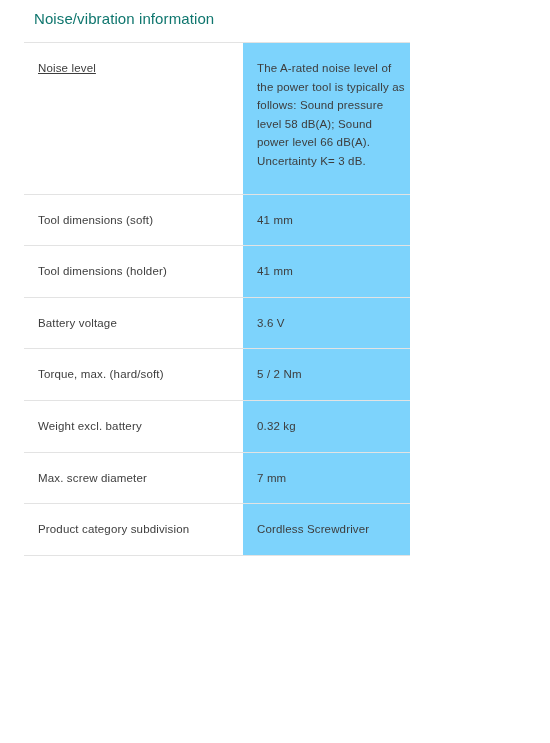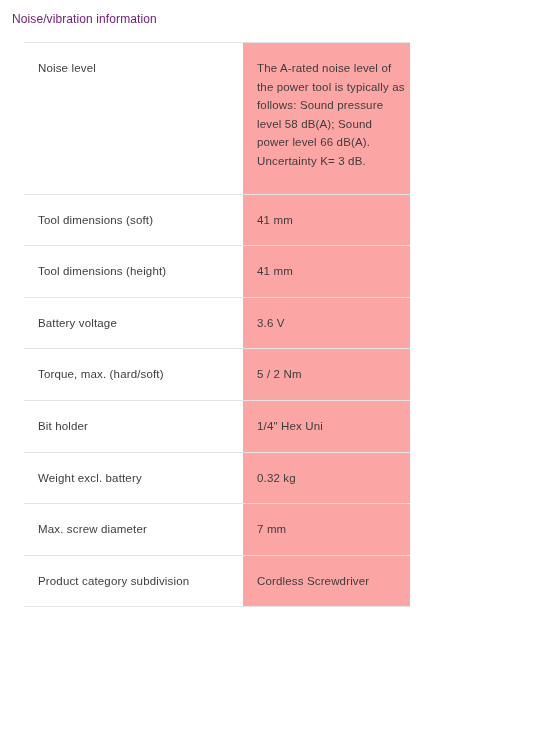--- a/index.html
+++ b/index.html
@@ -17,25 +17,25 @@
 
   .page {
     position: relative;
     width: 550px;
     height: 743px;
     background: #ffffff;
   }
 
   .section-title {
     position: absolute;
-    left: 12px;
+    left: 34px;
     top: 9px;
-    font-size: 12px;
+    font-size: 15px;
     line-height: 20px;
-    color: #701a75;
+    color: #0f766e;
     letter-spacing: 0.1px;
     white-space: nowrap;
   }
 
   .spec-table {
     position: absolute;
     left: 24px;
     top: 42px;
     width: 386px;
     border-collapse: collapse;
@@ -59,26 +59,26 @@
     color: #3d3d3d;
     letter-spacing: 0.15px;
   }
 
   td.cell-label {
     background: #ffffff;
     padding: 16px 14px 16px 14px;
   }
 
   td.cell-value {
-    background: #fca5a5;
+    background: #7dd3fc;
     padding: 16px 4px 16px 14px;
   }
 
   
-  tr.row-tall td.cell-label { padding-bottom: 14px; }
+  tr.row-tall td.cell-label { padding-bottom: 14px; text-decoration: underline; }
   tr.row-tall td.cell-value { padding-bottom: 23px; }
 </style>
 </head>
 <body>
 
 <div class="page">
 
   <div class="section-title">Noise/vibration information</div>
 
   <table class="spec-table">
@@ -89,34 +89,30 @@
     <tbody>
         <tr class="row-tall">
           <td class="cell-label">Noise level</td>
           <td class="cell-value">The A-rated noise level of the power tool is typically as follows: Sound pressure level 58 dB(A); Sound power level 66 dB(A). Uncertainty K= 3 dB.</td>
         </tr>
         <tr>
           <td class="cell-label">Tool dimensions (soft)</td>
           <td class="cell-value">41 mm</td>
         </tr>
         <tr>
-          <td class="cell-label">Tool dimensions (height)</td>
+          <td class="cell-label">Tool dimensions (holder)</td>
           <td class="cell-value">41 mm</td>
         </tr>
         <tr>
           <td class="cell-label">Battery voltage</td>
           <td class="cell-value">3.6 V</td>
         </tr>
         <tr>
           <td class="cell-label">Torque, max. (hard/soft)</td>
           <td class="cell-value">5 / 2 Nm</td>
-        </tr>
-        <tr>
-          <td class="cell-label">Bit holder</td>
-          <td class="cell-value">1/4" Hex Uni</td>
         </tr>
         <tr>
           <td class="cell-label">Weight excl. battery</td>
           <td class="cell-value">0.32 kg</td>
         </tr>
         <tr>
           <td class="cell-label">Max. screw diameter</td>
           <td class="cell-value">7 mm</td>
         </tr>
         <tr>

